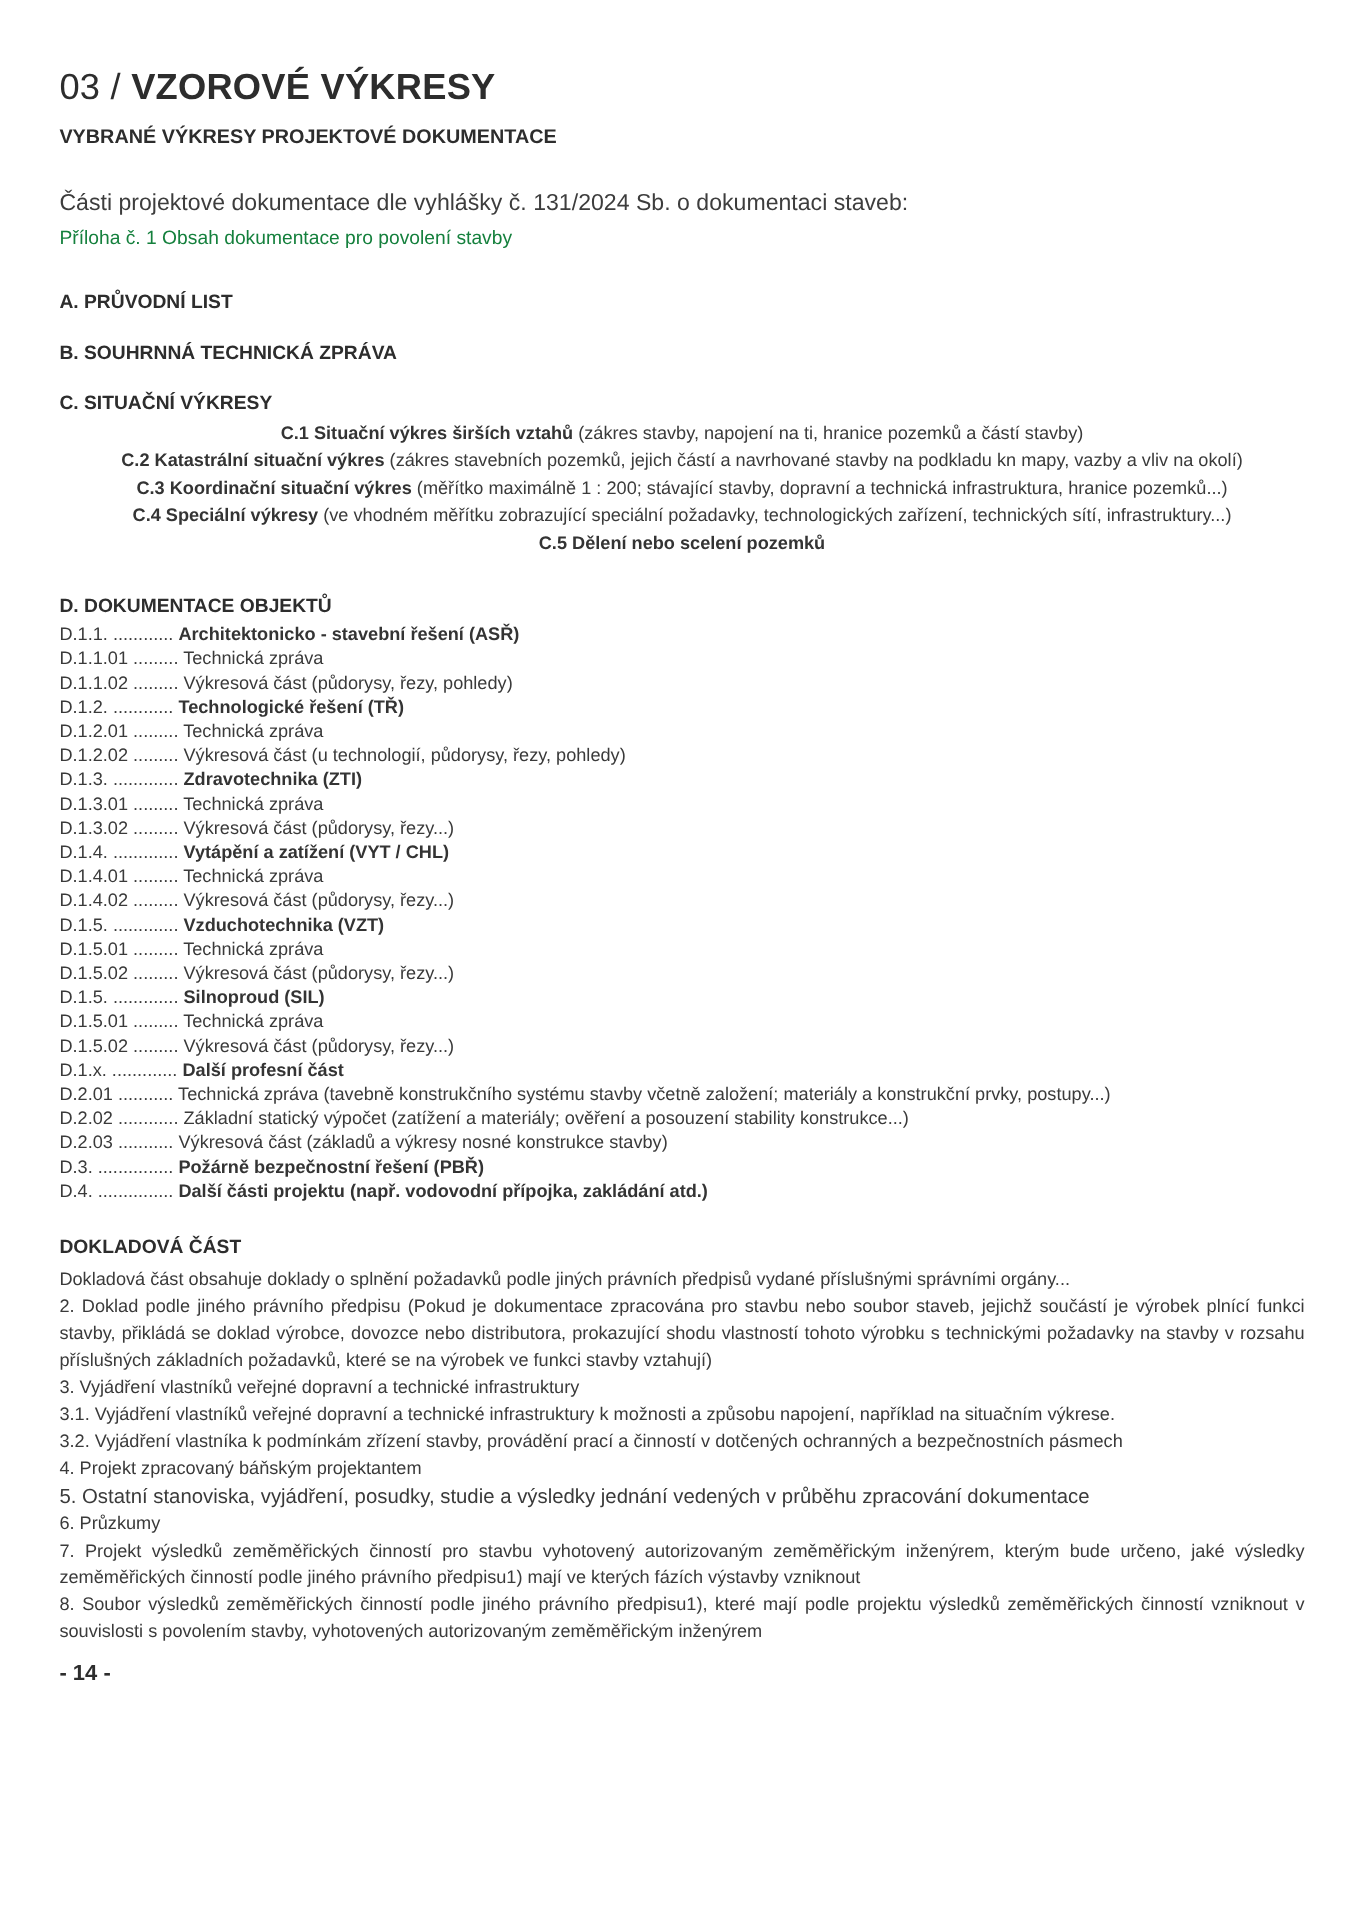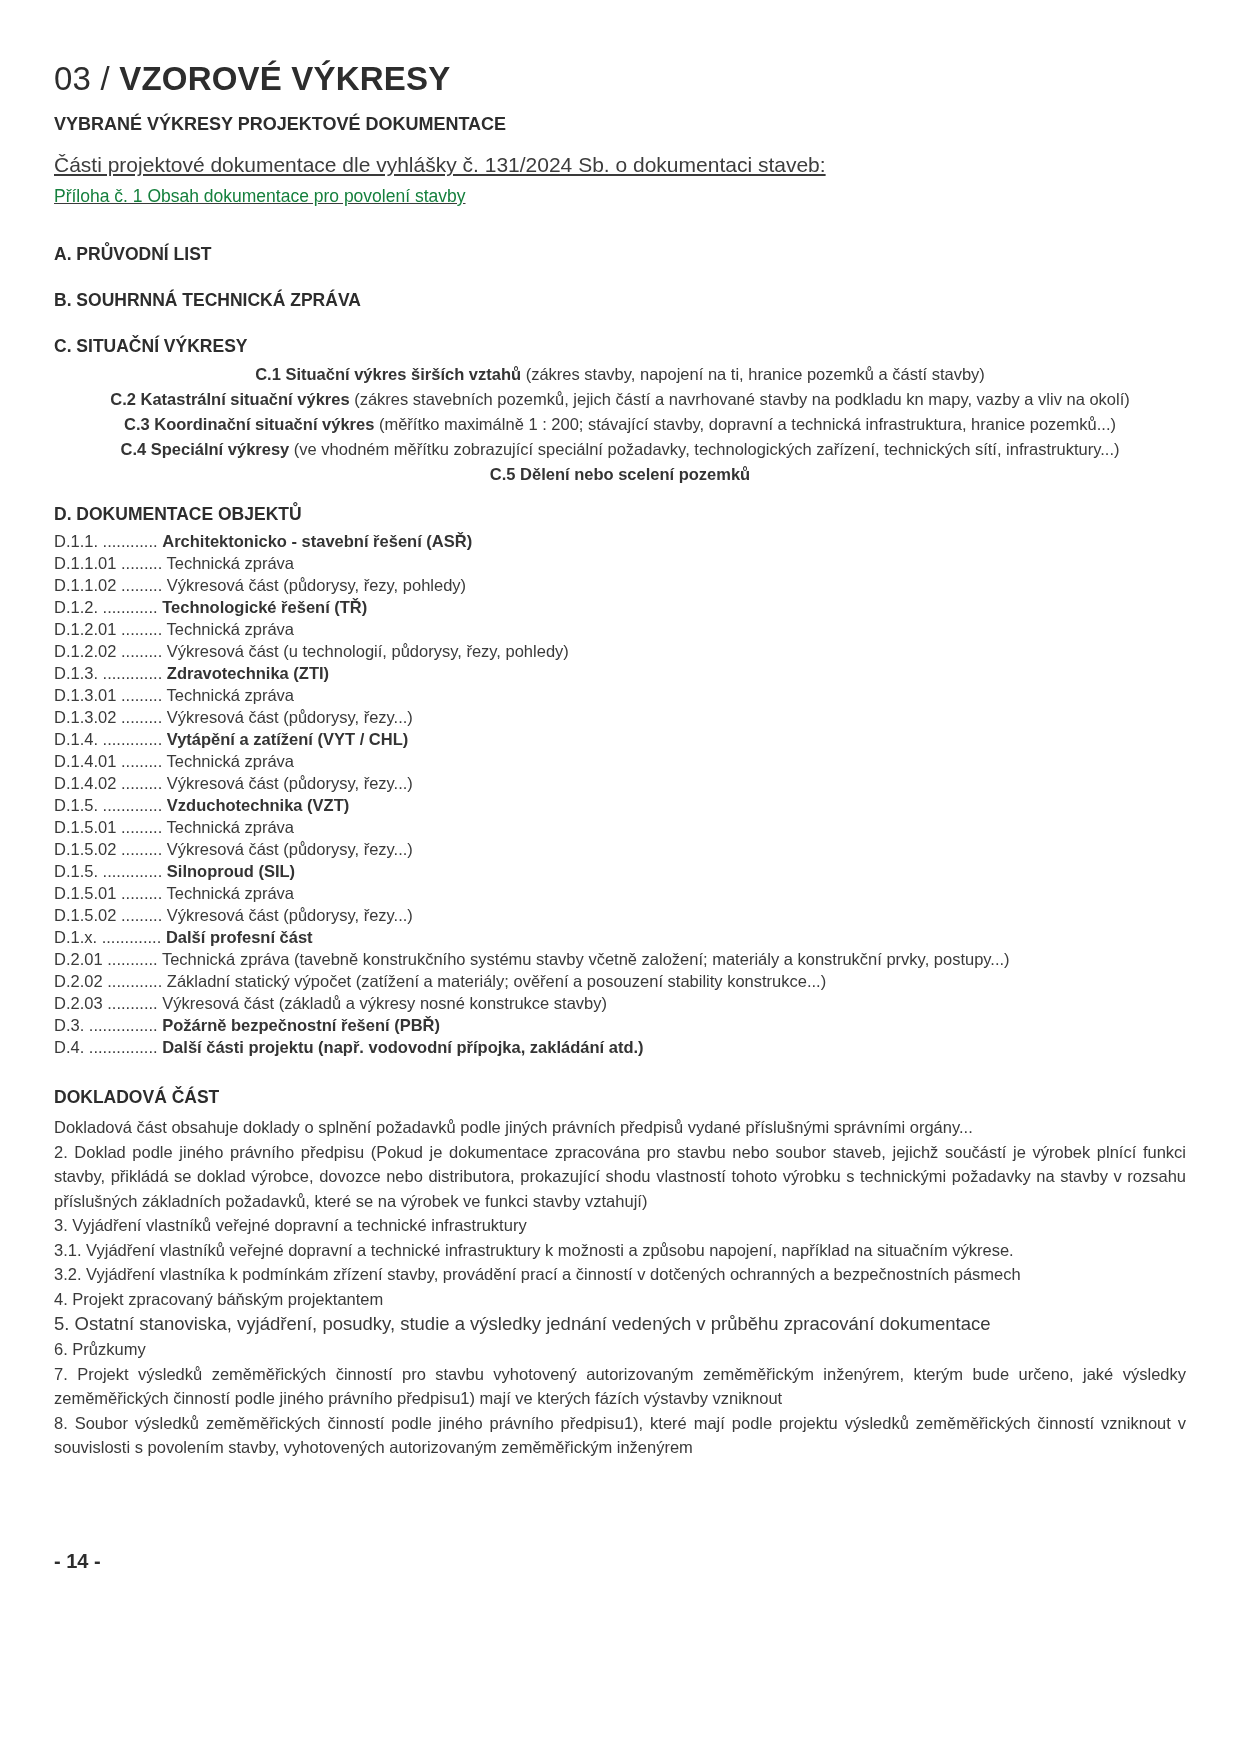--- a/index.html
+++ b/index.html
@@ -21,33 +21,33 @@
     color: #2d2d2d;
     letter-spacing: 0.2px;
   }
   .chapter-title .prefix { font-weight: 400; }
   .doc-subtitle {
     margin-top: 16px;
     font-size: 18px;
     font-weight: 700;
     color: #2d2d2d;
   }
-  .intro { margin-top: 18px; text-decoration: underline; }
+  .intro { margin-top: 38px; }
   .intro-line1 { font-size: 21px; color: #3d3d3d; }
   .intro-line2 { font-size: 17.5px; color: #15803d; margin-top: 9px; }
   .sec-heading {
     font-size: 17.5px;
     font-weight: 700;
     color: #2d2d2d;
     line-height: 22px;
   }
   .sec-a { margin-top: 36px; }
   .sec-b { margin-top: 24px; }
   .sec-c { margin-top: 24px; }
-  .sec-d { margin-top: 16px; }
+  .sec-d { margin-top: 32px; }
   .sec-items { margin-top: 5px; }
   .c-line {
     font-size: 16.5px;
     line-height: 25px;
     white-space: nowrap;
     color: #3a3a3a;
     text-align: center;
   }
   .c-lead { font-weight: 700; color: #343434; }
   .d-line {
@@ -62,21 +62,21 @@
   .dokladova p {
     font-size: 16.5px;
     line-height: 24.5px;
     text-align: justify;
     color: #3a3a3a;
   }
   .dokladova p.alt { font-size: 18.5px; line-height: 26px; }
   .page-footer {
     position: absolute;
     left: 54px;
-    top: 1550px;
+    top: 1510px;
     font-size: 20px;
     font-weight: 700;
     color: #2d2d2d;
   }
 </style>
 </head>
 <body>
 
 <div class="page">
 

